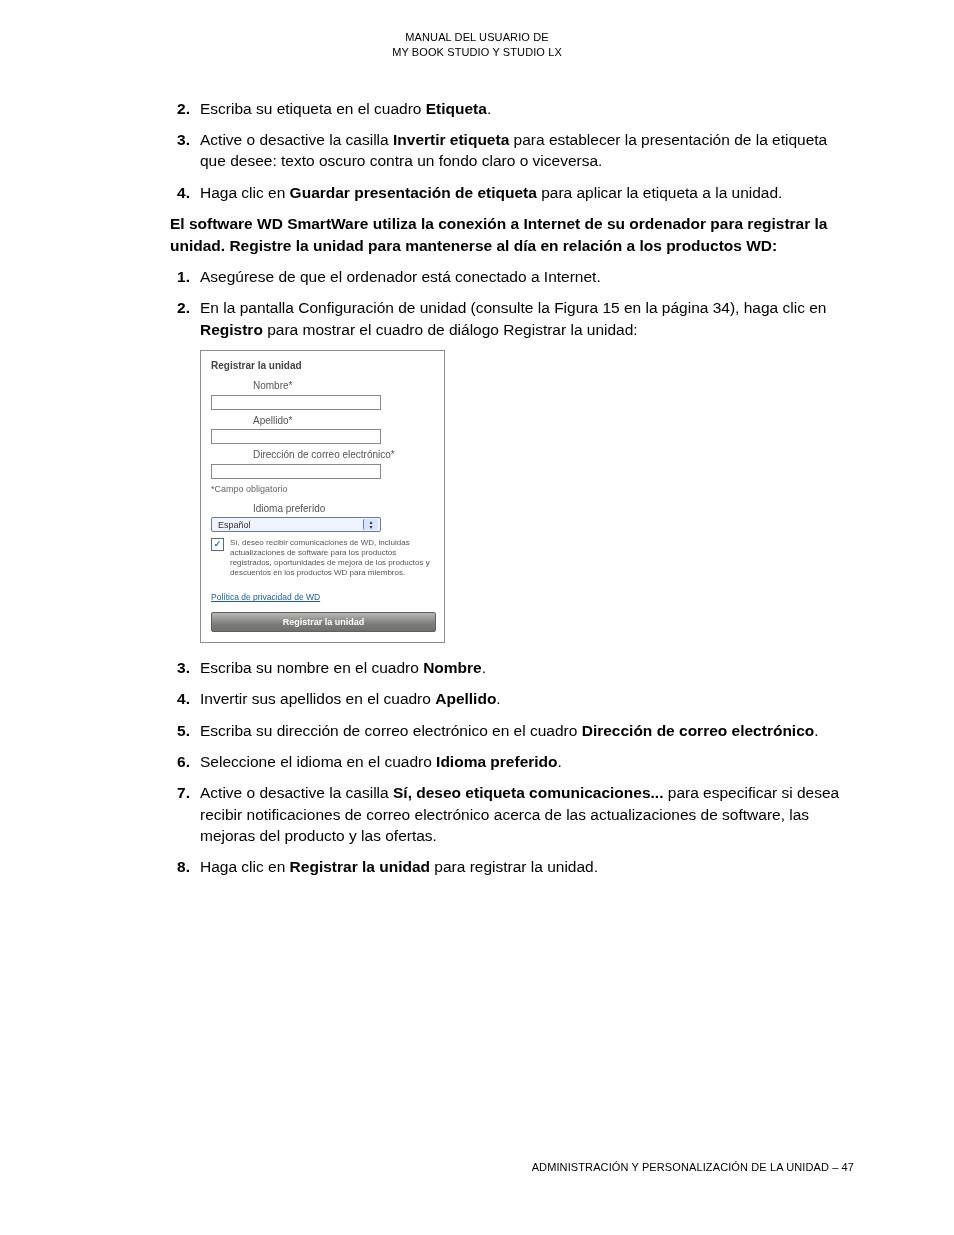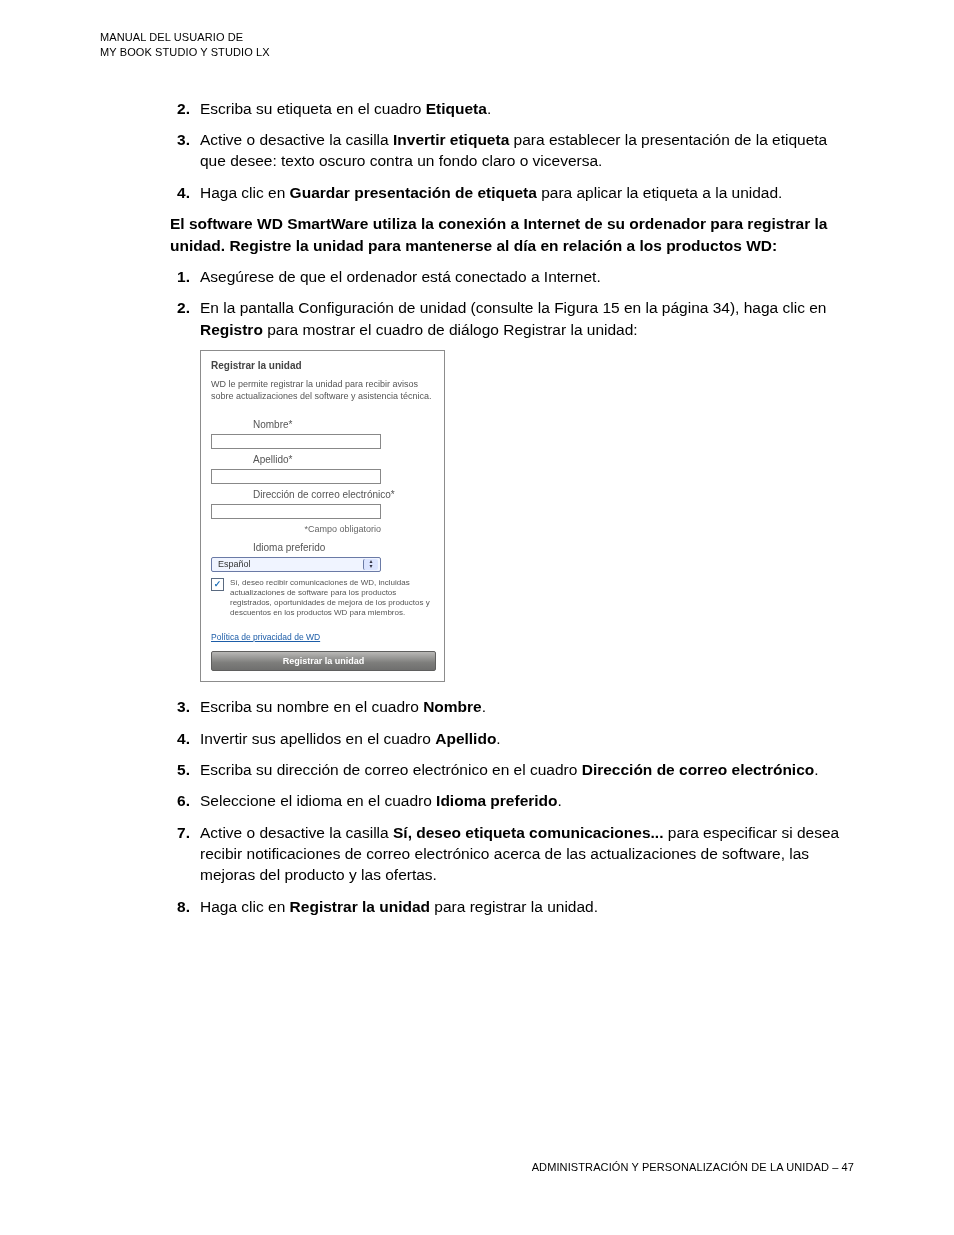--- a/index.html
+++ b/index.html
@@ -3,21 +3,21 @@
 <meta charset="utf-8">
 <style>
   html,body{margin:0;padding:0;background:#fff;}
   .page{
     width:954px;height:1235px;box-sizing:border-box;
     font-family:Helvetica,Arial,sans-serif;
     color:#000;position:relative;
     padding:30px 100px 0 100px;
   }
   .hdr{
-    text-align:left;font-size:11px;line-height:1.35;letter-spacing:0.01em;
+    text-align:center;font-size:11px;line-height:1.35;letter-spacing:0.01em;
     margin-bottom:38px;color:#000;
   }
   .content{font-size:15.5px;line-height:1.38;}
   ol.top-list{list-style:none;padding:0;margin:0;}
   ol.top-list>li{
     display:flex;gap:10px;margin:0 0 10px 70px;
   }
   ol.top-list>li .num{min-width:20px;font-weight:700;text-align:right;}
   ol.top-list>li .txt{flex:1;}
   h2.sec{
@@ -35,21 +35,21 @@
     padding:8px 10px 10px 10px;
     box-sizing:border-box;
   }
   .dlg .title{font-size:10px;color:#444;font-weight:700;margin-bottom:6px;}
   .dlg .desc{font-size:9px;color:#555;line-height:1.3;margin-bottom:16px;}
   .dlg .lbl{font-size:10px;color:#555;margin-top:4px;margin-bottom:2px;padding-left:42px;}
   .dlg .inp{
     height:13px;border:1px solid #888;background:#fff;width:168px;
   }
   .dlg .inpshort{width:168px;}
-  .dlg .req{font-size:9px;color:#666;text-align:right;margin:4px 0 6px;width:170px;}
+  .dlg .req{font-size:9px;color:#666;text-align:left;margin:4px 0 6px;width:170px;}
   .dlg .sel{
     width:170px;height:15px;border:1px solid #6a7aa6;background:#f0f4ff;
     font-size:9px;color:#333;display:flex;align-items:center;justify-content:space-between;
     padding:0 2px 0 6px;box-sizing:border-box;border-radius:2px;
   }
   .dlg .sel .arr{
     width:14px;height:11px;background:#dbe4ff;border-left:1px solid #6a7aa6;
     display:flex;flex-direction:column;align-items:center;justify-content:center;gap:0;
     font-size:6px;color:#334;border-radius:2px;line-height:5px;
   }
@@ -116,21 +116,20 @@
       <li>
         <span class="num">2.</span>
         <span class="txt">
           <span>En la pantalla Configuración de unidad (consulte la Figura 15 en la página 34), haga clic en </span><b>Registro</b><span> para mostrar el cuadro de diálogo Registrar la unidad:</span>
         </span>
       </li>
     </ol>
 
     <div class="dlg">
       <div class="title">Registrar la unidad</div>
-      <div class="desc">WD le permite registrar la unidad para recibir avisos sobre actualizaciones del software y asistencia técnica.</div>
 
       <div class="lbl">Nombre*</div>
       <div class="inp inpshort"></div>
 
       <div class="lbl">Apellido*</div>
       <div class="inp inpshort"></div>
 
       <div class="lbl">Dirección de correo electrónico*</div>
       <div class="inp inpshort"></div>
 

